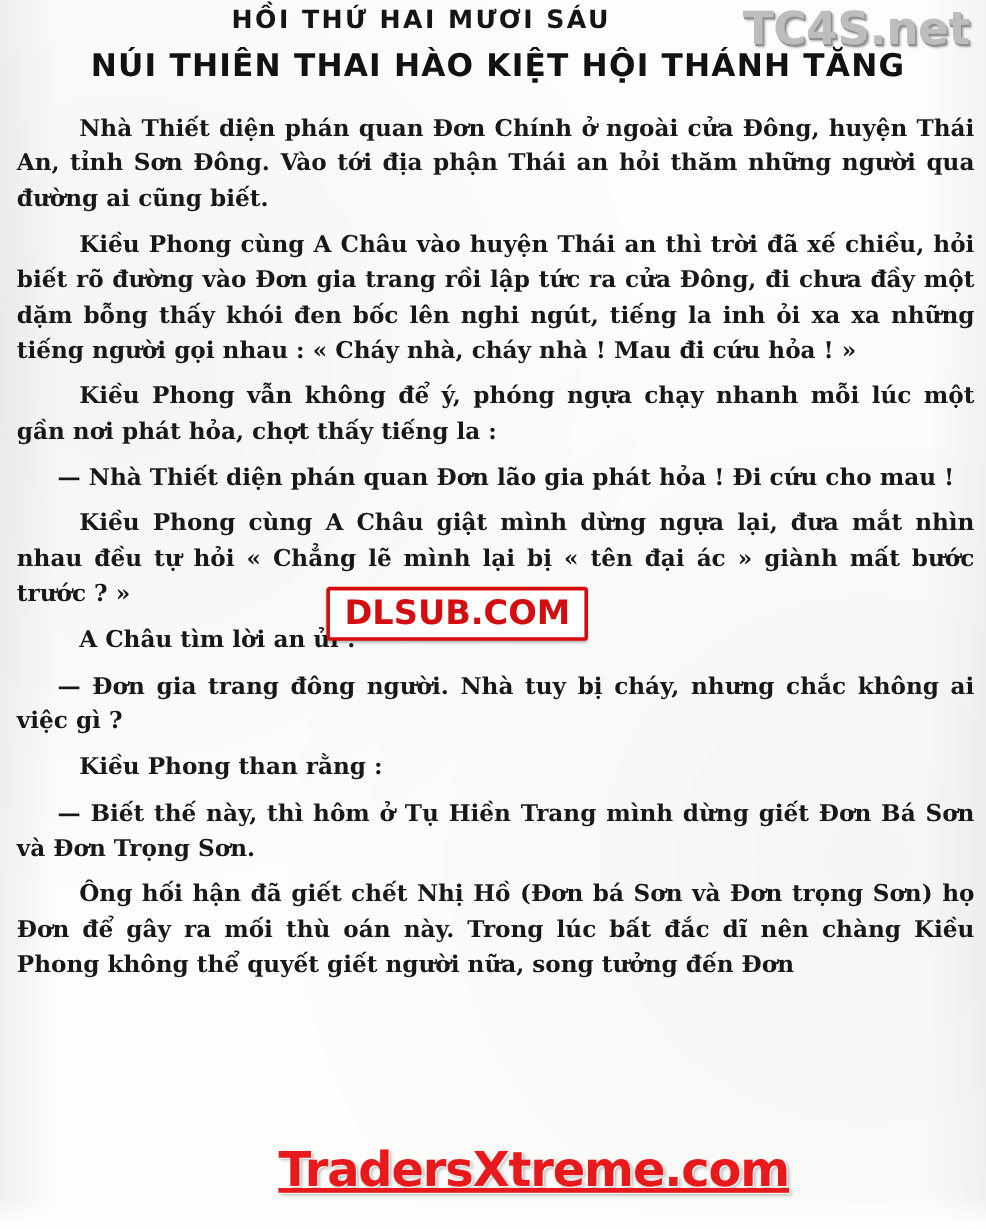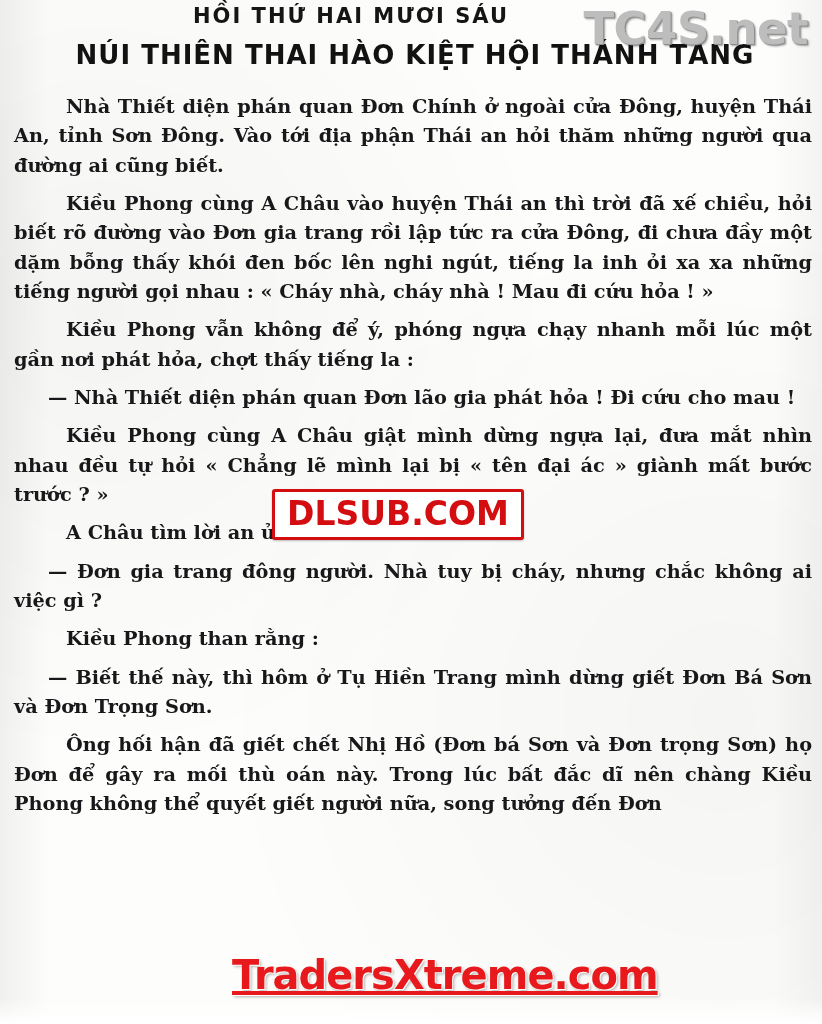--- a/index.html
+++ b/index.html
@@ -92,38 +92,38 @@
     text-indent: 34px;
   }
 
   
   .wm-tc4s {
     position: absolute;
     right: 14px;
     top: 2px;
     font-family: "DejaVu Sans", sans-serif;
     font-weight: bold;
-    font-size: 45px;
+    font-size: 38px;
     color: #bdbdbd;
     text-shadow: 1px 1px 0 #8e8e8e, 2px 2px 2px rgba(0,0,0,0.35);
     letter-spacing: -0.5px;
   }
 
   
   .wm-dlsub {
     position: absolute;
     left: 272px;
     top: 489px;
     background: #ffffff;
     border: 3px solid #d40d10;
     border-radius: 3px;
     padding: 2px 12px 4px 12px;
     font-family: "DejaVu Sans", sans-serif;
     font-weight: bold;
-    font-size: 33px;
+    font-size: 28px;
     color: #d40d10;
     letter-spacing: 0px;
     box-shadow: 0 1px 2px rgba(0,0,0,0.25);
   }
 
   
   .wm-traders {
     position: absolute;
     left: 232px;
     bottom: 26px;

